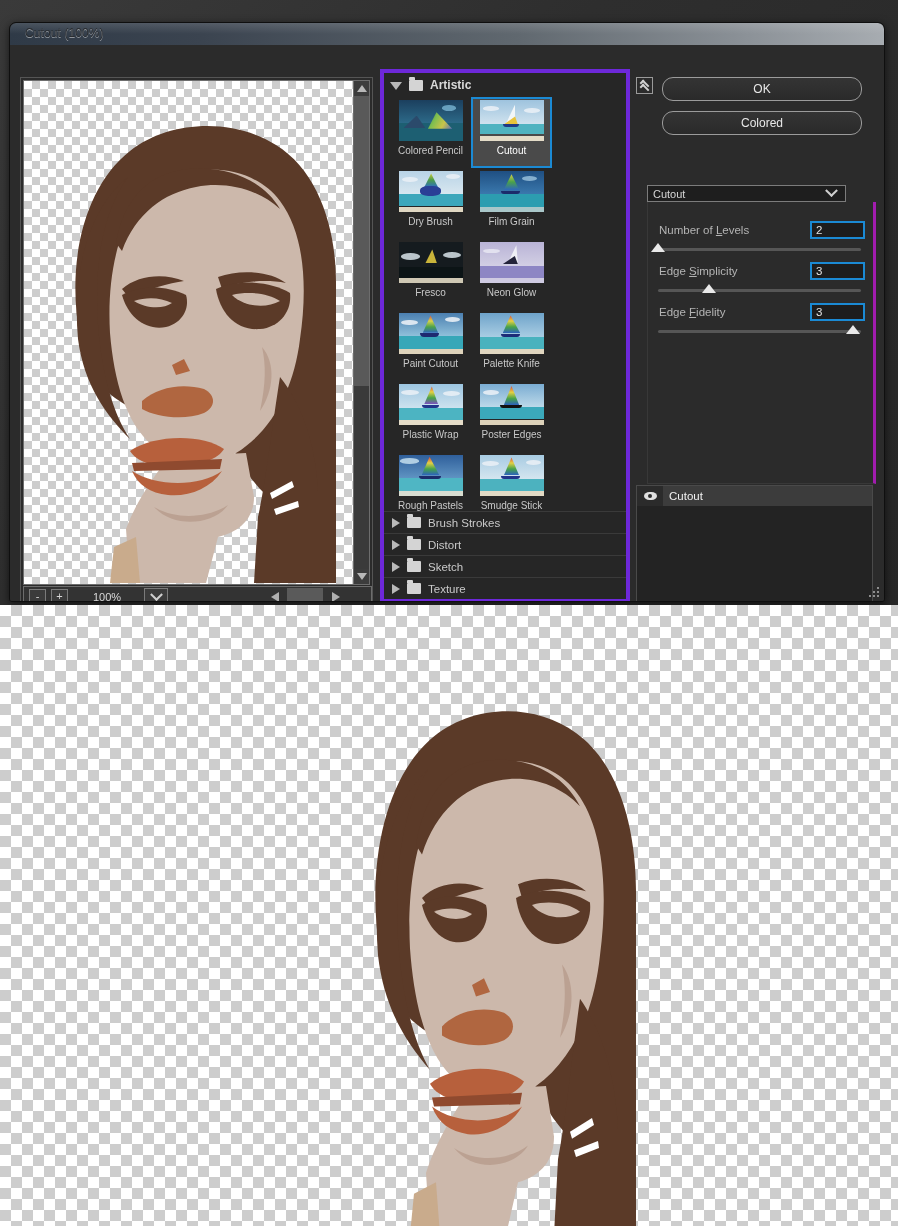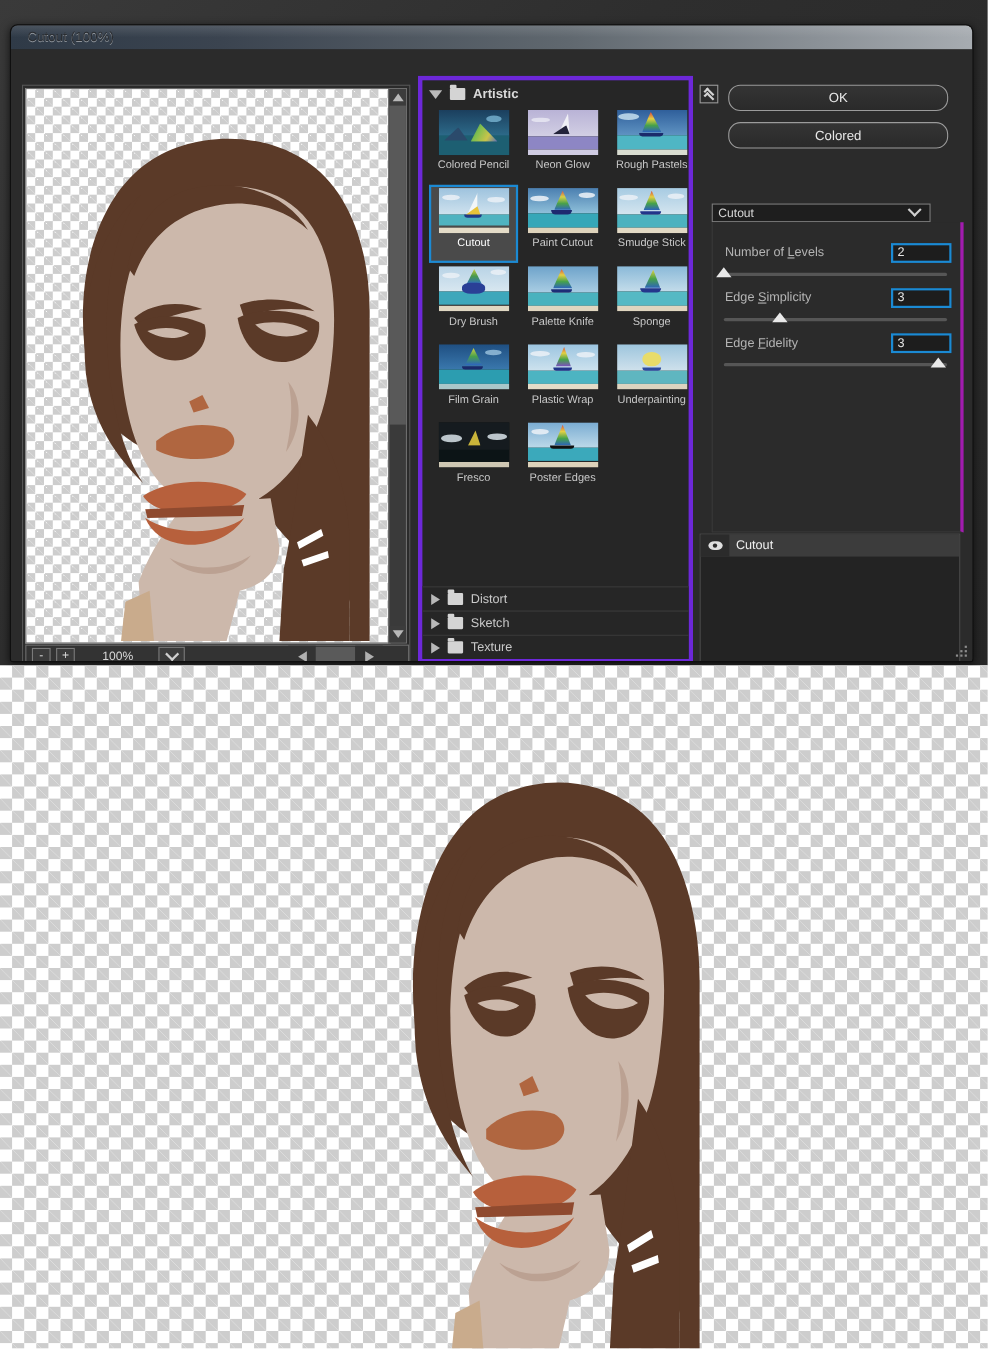--- a/index.html
+++ b/index.html
@@ -217,21 +217,20 @@
     font-size: 12px; font-weight: bold; color: #d9d9d9;
   }
   #thumb-grid {
     position: absolute;
     left: 0; top: 24px;
     width: 248px; height: 398px;
     display: flex; flex-wrap: wrap;
     align-content: flex-start;
     padding-left: 6px;
     box-sizing: border-box;
-    flex-direction: column;
   }
   .thumb-cell {
     width: 81px; height: 71px;
     margin-right: 0px;
     display: flex; flex-direction: column; align-items: center;
     box-sizing: border-box;
     padding-top: 3px;
   }
   .thumb-cell.selected {
     background: #4a4a4a;
@@ -708,20 +707,25 @@
           <span class="thumb-label">Underpainting</span>
         </div>
 
         <div class="thumb-cell">
           
           
         </div>
       </div>
 
       <div id="cat-rows">
+        <div class="cat-row">
+          <div class="disc"></div>
+          <div class="folder"></div>
+          <div class="cat-label">Brush Strokes</div>
+        </div>
         <div class="cat-row">
           <div class="disc"></div>
           <div class="folder"></div>
           <div class="cat-label">Distort</div>
         </div>
         <div class="cat-row">
           <div class="disc"></div>
           <div class="folder"></div>
           <div class="cat-label">Sketch</div>
         </div>

